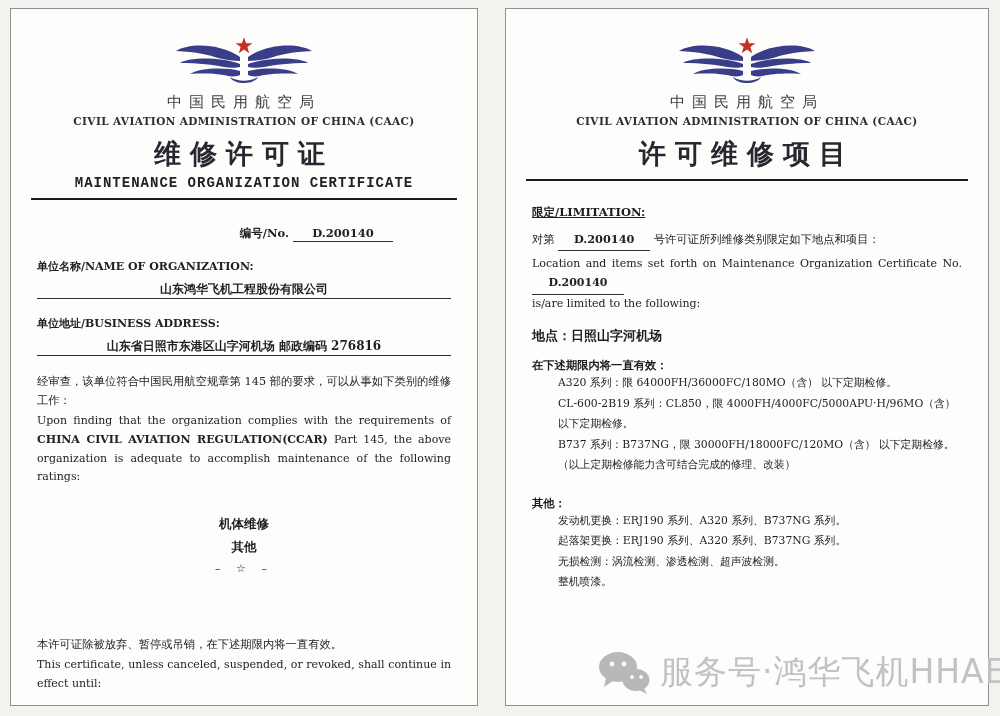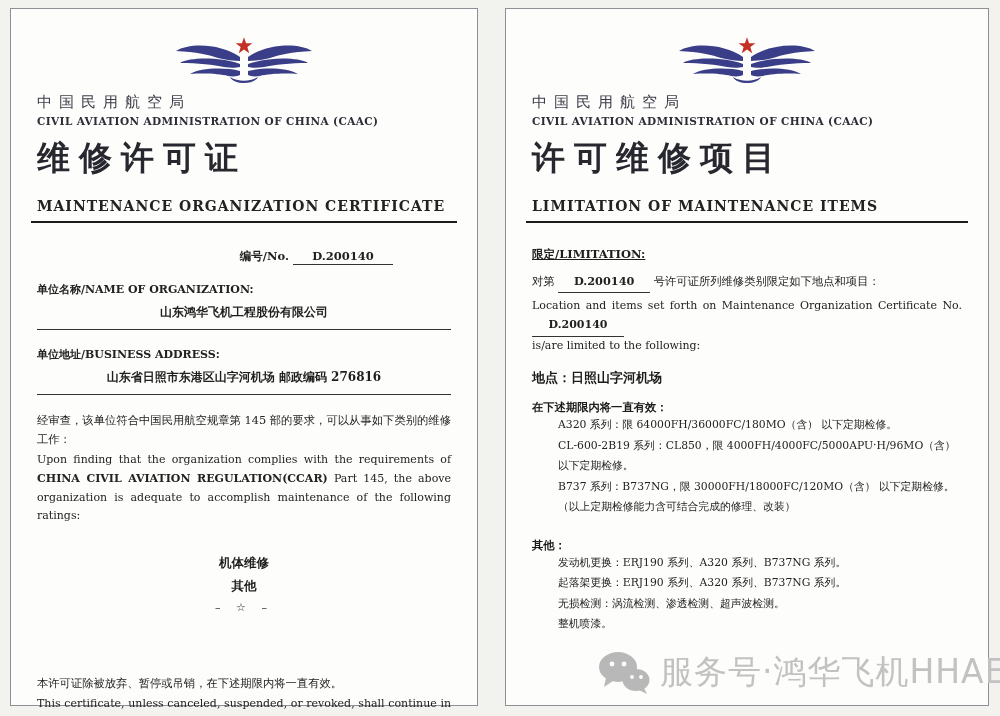--- a/index.html
+++ b/index.html
@@ -2,30 +2,30 @@
 <html><head>
 <meta charset="utf-8">
 <style>
   html,body{margin:0;padding:0;}
   body{width:1000px;height:716px;overflow:hidden;font-family:"DejaVu Serif","Liberation Serif",serif;}
   .canvas{position:relative;width:1000px;height:716px;background:#f2f2ef;}
   .page{position:absolute;top:8px;height:698px;background:#fdfdfb;border:1px solid #8f8f96;box-sizing:border-box;}
   .page-left{left:10px;width:468px;}
   .page-right{left:505px;width:484px;}
   .inner{padding:26px 26px 0 26px;position:relative;height:100%;box-sizing:border-box;}
-  .hdr{text-align:left;}
+  .hdr{text-align:center;}
   .agency-cn{font-size:15px;letter-spacing:7px;color:#3c3c48;margin-top:2px;}
   .agency-en{font-size:10.5px;font-weight:bold;color:#2d2d38;letter-spacing:.4px;margin-top:3px;}
-  .title-cn{font-size:33px;color:#27272f;letter-spacing:9px;font-weight:600;margin-top:9px;}
-  .title-en{font-size:14px;font-weight:bold;color:#222;letter-spacing:1px;margin-top:17px;}
+  .title-cn{font-size:27px;color:#27272f;letter-spacing:9px;font-weight:600;margin-top:9px;}
+  .title-en{font-size:14px;font-weight:bold;color:#222;letter-spacing:1px;margin-top:3px;font-family:Liberation Mono, monospace;}
   .thick-rule{border:none;border-top:2.5px solid #1c1c1c;margin:7px -6px 0 -6px;}
   .no-row{margin-top:26px;text-align:right;padding-right:58px;font-size:11.5px;font-weight:600;color:#222;}
   .no-val{display:inline-block;min-width:92px;text-align:center;border-bottom:1px solid #333;padding:0 4px 1px;}
   .fld-label{font-size:11px;font-weight:600;color:#222;margin-top:17px;}
-  .fld-value{font-size:12px;font-weight:700;color:#1e1e1e;text-align:center;border-bottom:1px solid #333;padding:7px 0 8px;}
+  .fld-value{font-size:12px;font-weight:700;color:#1e1e1e;text-align:center;border-bottom:1px solid #333;padding:7px 0 0;}
   .para{font-size:11px;color:#222;line-height:1.7;margin-top:12px;text-align:justify;}
   .para-cn{font-size:11.3px;}
   .ratings{margin-top:26px;text-align:center;font-size:12.5px;font-weight:700;color:#1e1e1e;line-height:1.8;}
   .star-div{text-align:center;font-size:11px;color:#333;margin-top:4px;letter-spacing:6px;}
   .validity{margin-top:60px;}
   .lim-label{font-size:11.5px;font-weight:700;color:#1d1d1d;margin-top:24px;text-decoration:underline;}
   .inline-no{display:inline-block;min-width:86px;text-align:center;border-bottom:1px solid #333;padding:0 3px 1px;font-weight:600;}
   .loc-line{font-size:13px;font-weight:700;color:#1c1c1c;margin-top:14px;}
   .list-hdr{font-size:11.3px;font-weight:700;color:#1c1c1c;margin-top:13px;}
   .item{font-size:10.8px;color:#222;line-height:1.9;padding-left:26px;}
@@ -102,21 +102,20 @@
             <path d="M66 36 C50 32, 26 33, 16 39 C32 38, 46 39, 54 41 C60 42, 64 41, 66 40 Z"></path>
             <path d="M74 22 C92 9, 124 7, 138 16 C118 17, 104 20, 96 23 C88 25, 80 26, 74 26 Z"></path>
             <path d="M74 29 C94 22, 124 22, 134 28 C116 28, 100 30, 90 32 C84 33, 78 33, 74 32 Z"></path>
             <path d="M74 36 C90 32, 114 33, 124 39 C108 38, 94 39, 86 41 C80 42, 76 41, 74 40 Z"></path>
             <path d="M56 42 C60 50, 80 50, 84 42 C76 47, 64 47, 56 42 Z"></path>
           </g>
         </svg>
         <div class="agency-cn">中国民用航空局</div>
         <div class="agency-en">CIVIL AVIATION ADMINISTRATION OF CHINA (CAAC)</div>
         <div class="title-cn">许可维修项目</div>
-        <div class="title-en">LIMITATION OF MAINTENANCE ITEMS</div>
         <hr class="thick-rule">
       </div>
 
       <div class="lim-label">限定/LIMITATION:</div>
 
       <div class="para para-cn" style="margin-top:10px;">
         <span>对第</span>
         <span class="inline-no">D.200140</span>
         <span>号许可证所列维修类别限定如下地点和项目：</span>
       </div>

